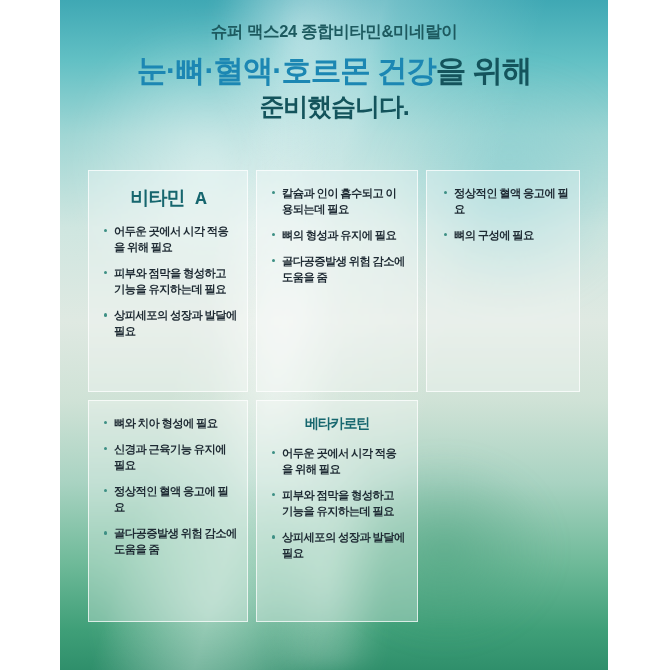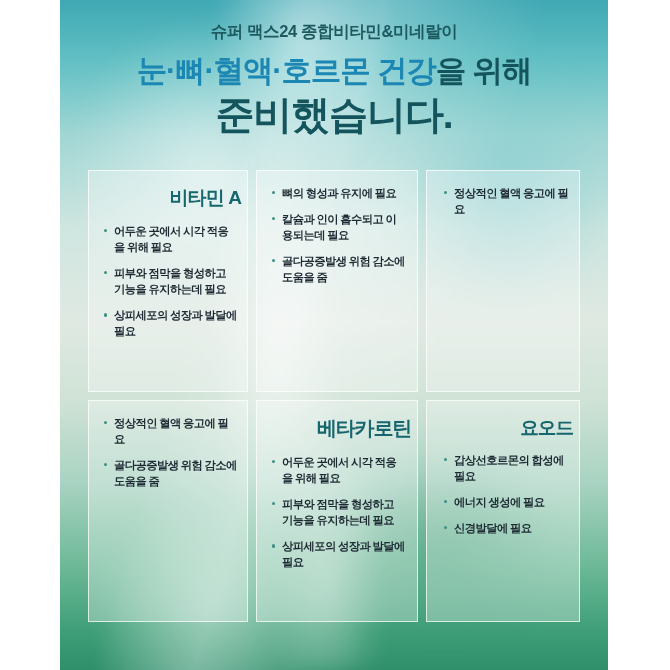--- a/index.html
+++ b/index.html
@@ -88,21 +88,21 @@
   }
   .h1 {
     margin-top: 9px;
     font-size: 30.5px; font-weight: 700;
     letter-spacing: -1.1px; line-height: 1.28;
     color: #14545c;
     white-space: nowrap;
   }
   .h1 .accent { color: #1c87b3; }
   .h2 {
-    font-size: 39px; font-weight: 700;
+    font-size: 25px; font-weight: 700;
     letter-spacing: -1.1px; line-height: 1.28;
     color: #14545c;
   }
 
   
   #grid {
     position: absolute;
     left: 28px; top: 170px;
     width: 492px; height: 452px;
     display: grid;
@@ -113,28 +113,29 @@
   }
   .card {
     position: relative;
     background: rgba(255,255,255,.30);
     border: 1px solid rgba(255,255,255,.72);
     backdrop-filter: blur(1px);
     padding: 14px 6px 8px;
     overflow: hidden;
   }
   .card-title {
-    text-align: right;
+    text-align: center;
     font-size: 19px; font-weight: 700;
     color: #16666e; letter-spacing: -.9px;
     margin-bottom: 12px;
+    font-family: Liberation Mono, monospace;
   }
   .card:nth-child(3) .card-title,
   .card:nth-child(6) .card-title { font-size: 18.5px; }
-  .card:nth-child(5) .card-title { font-size: 20px; letter-spacing: -1.2px; }
+  .card:nth-child(5) .card-title { font-size: 14px; letter-spacing: -1.2px; }
 
   .bullets { list-style: none; padding: 0 4px 0 9px; }
   .bullets li {
     position: relative;
     padding-left: 10px;
     margin-bottom: 10px;
     font-size: 11.3px; font-weight: 700;
     line-height: 1.42; letter-spacing: -.55px;
     color: #1e2a33;
     font-family: Liberation Serif, serif;
@@ -170,47 +171,42 @@
       <div class="card">
         <div class="card-title">비타민 A</div>
         <ul class="bullets">
           <li>어두운 곳에서 시각 적응을 위해 필요</li>
           <li>피부와 점막을 형성하고 기능을 유지하는데 필요</li>
           <li>상피세포의 성장과 발달에 필요</li>
         </ul>
       </div>
       <div class="card">
         <ul class="bullets">
+          <li>칼슘과 인이 흡수되고 이용되는데 필요</li>
           <li>뼈의 형성과 유지에 필요</li>
-          <li>칼슘과 인이 흡수되고 이용되는데 필요</li>
           <li>골다공증발생 위험 감소에 도움을 줌</li>
         </ul>
       </div>
       <div class="card">
         <ul class="bullets">
           <li>정상적인 혈액 응고에 필요</li>
-        </ul>
-      </div>
-      <div class="card">
-        <ul class="bullets">
+          <li>뼈의 구성에 필요</li>
+        </ul>
+      </div>
+      <div class="card">
+        <ul class="bullets">
+          <li>뼈와 치아 형성에 필요</li>
+          <li>신경과 근육기능 유지에 필요</li>
           <li>정상적인 혈액 응고에 필요</li>
           <li>골다공증발생 위험 감소에 도움을 줌</li>
         </ul>
       </div>
       <div class="card">
         <div class="card-title">베타카로틴</div>
         <ul class="bullets">
           <li>어두운 곳에서 시각 적응을 위해 필요</li>
           <li>피부와 점막을 형성하고 기능을 유지하는데 필요</li>
           <li>상피세포의 성장과 발달에 필요</li>
         </ul>
       </div>
-      <div class="card">
-        <div class="card-title">요오드</div>
-        <ul class="bullets">
-          <li>갑상선호르몬의 합성에 필요</li>
-          <li>에너지 생성에 필요</li>
-          <li>신경발달에 필요</li>
-        </ul>
-      </div>
     </div>
 
 </div>
 
 </body></html>

